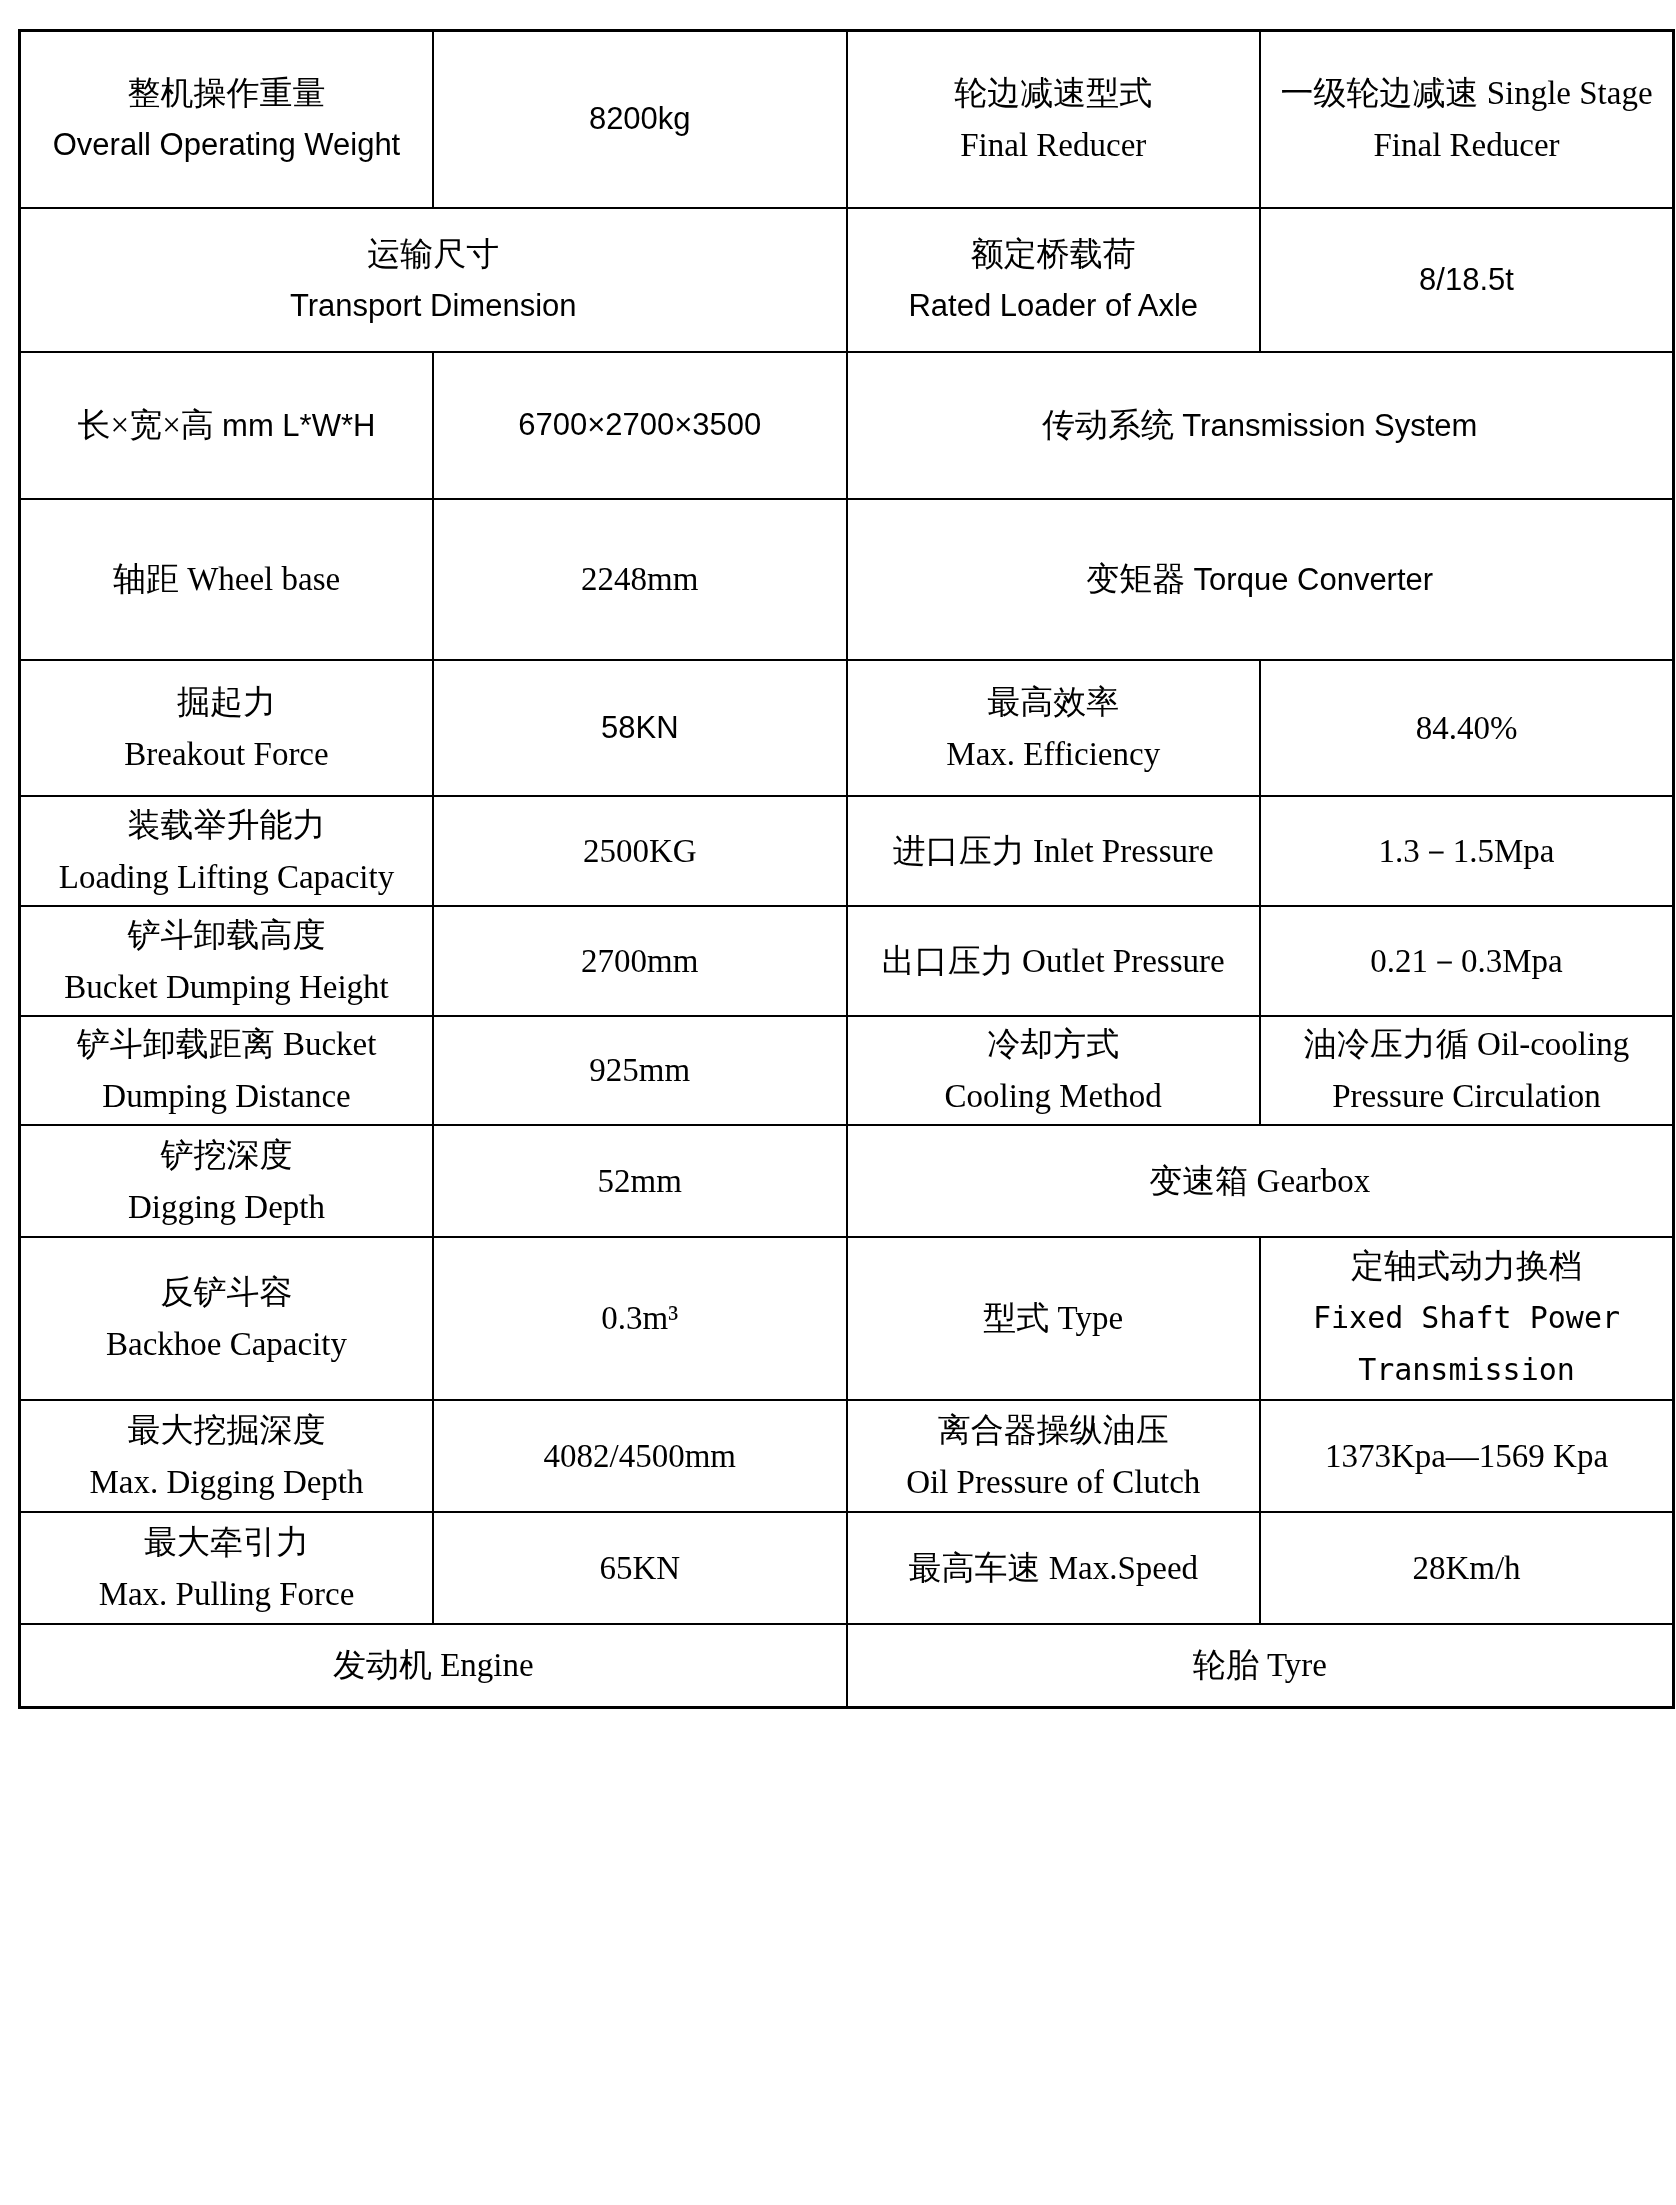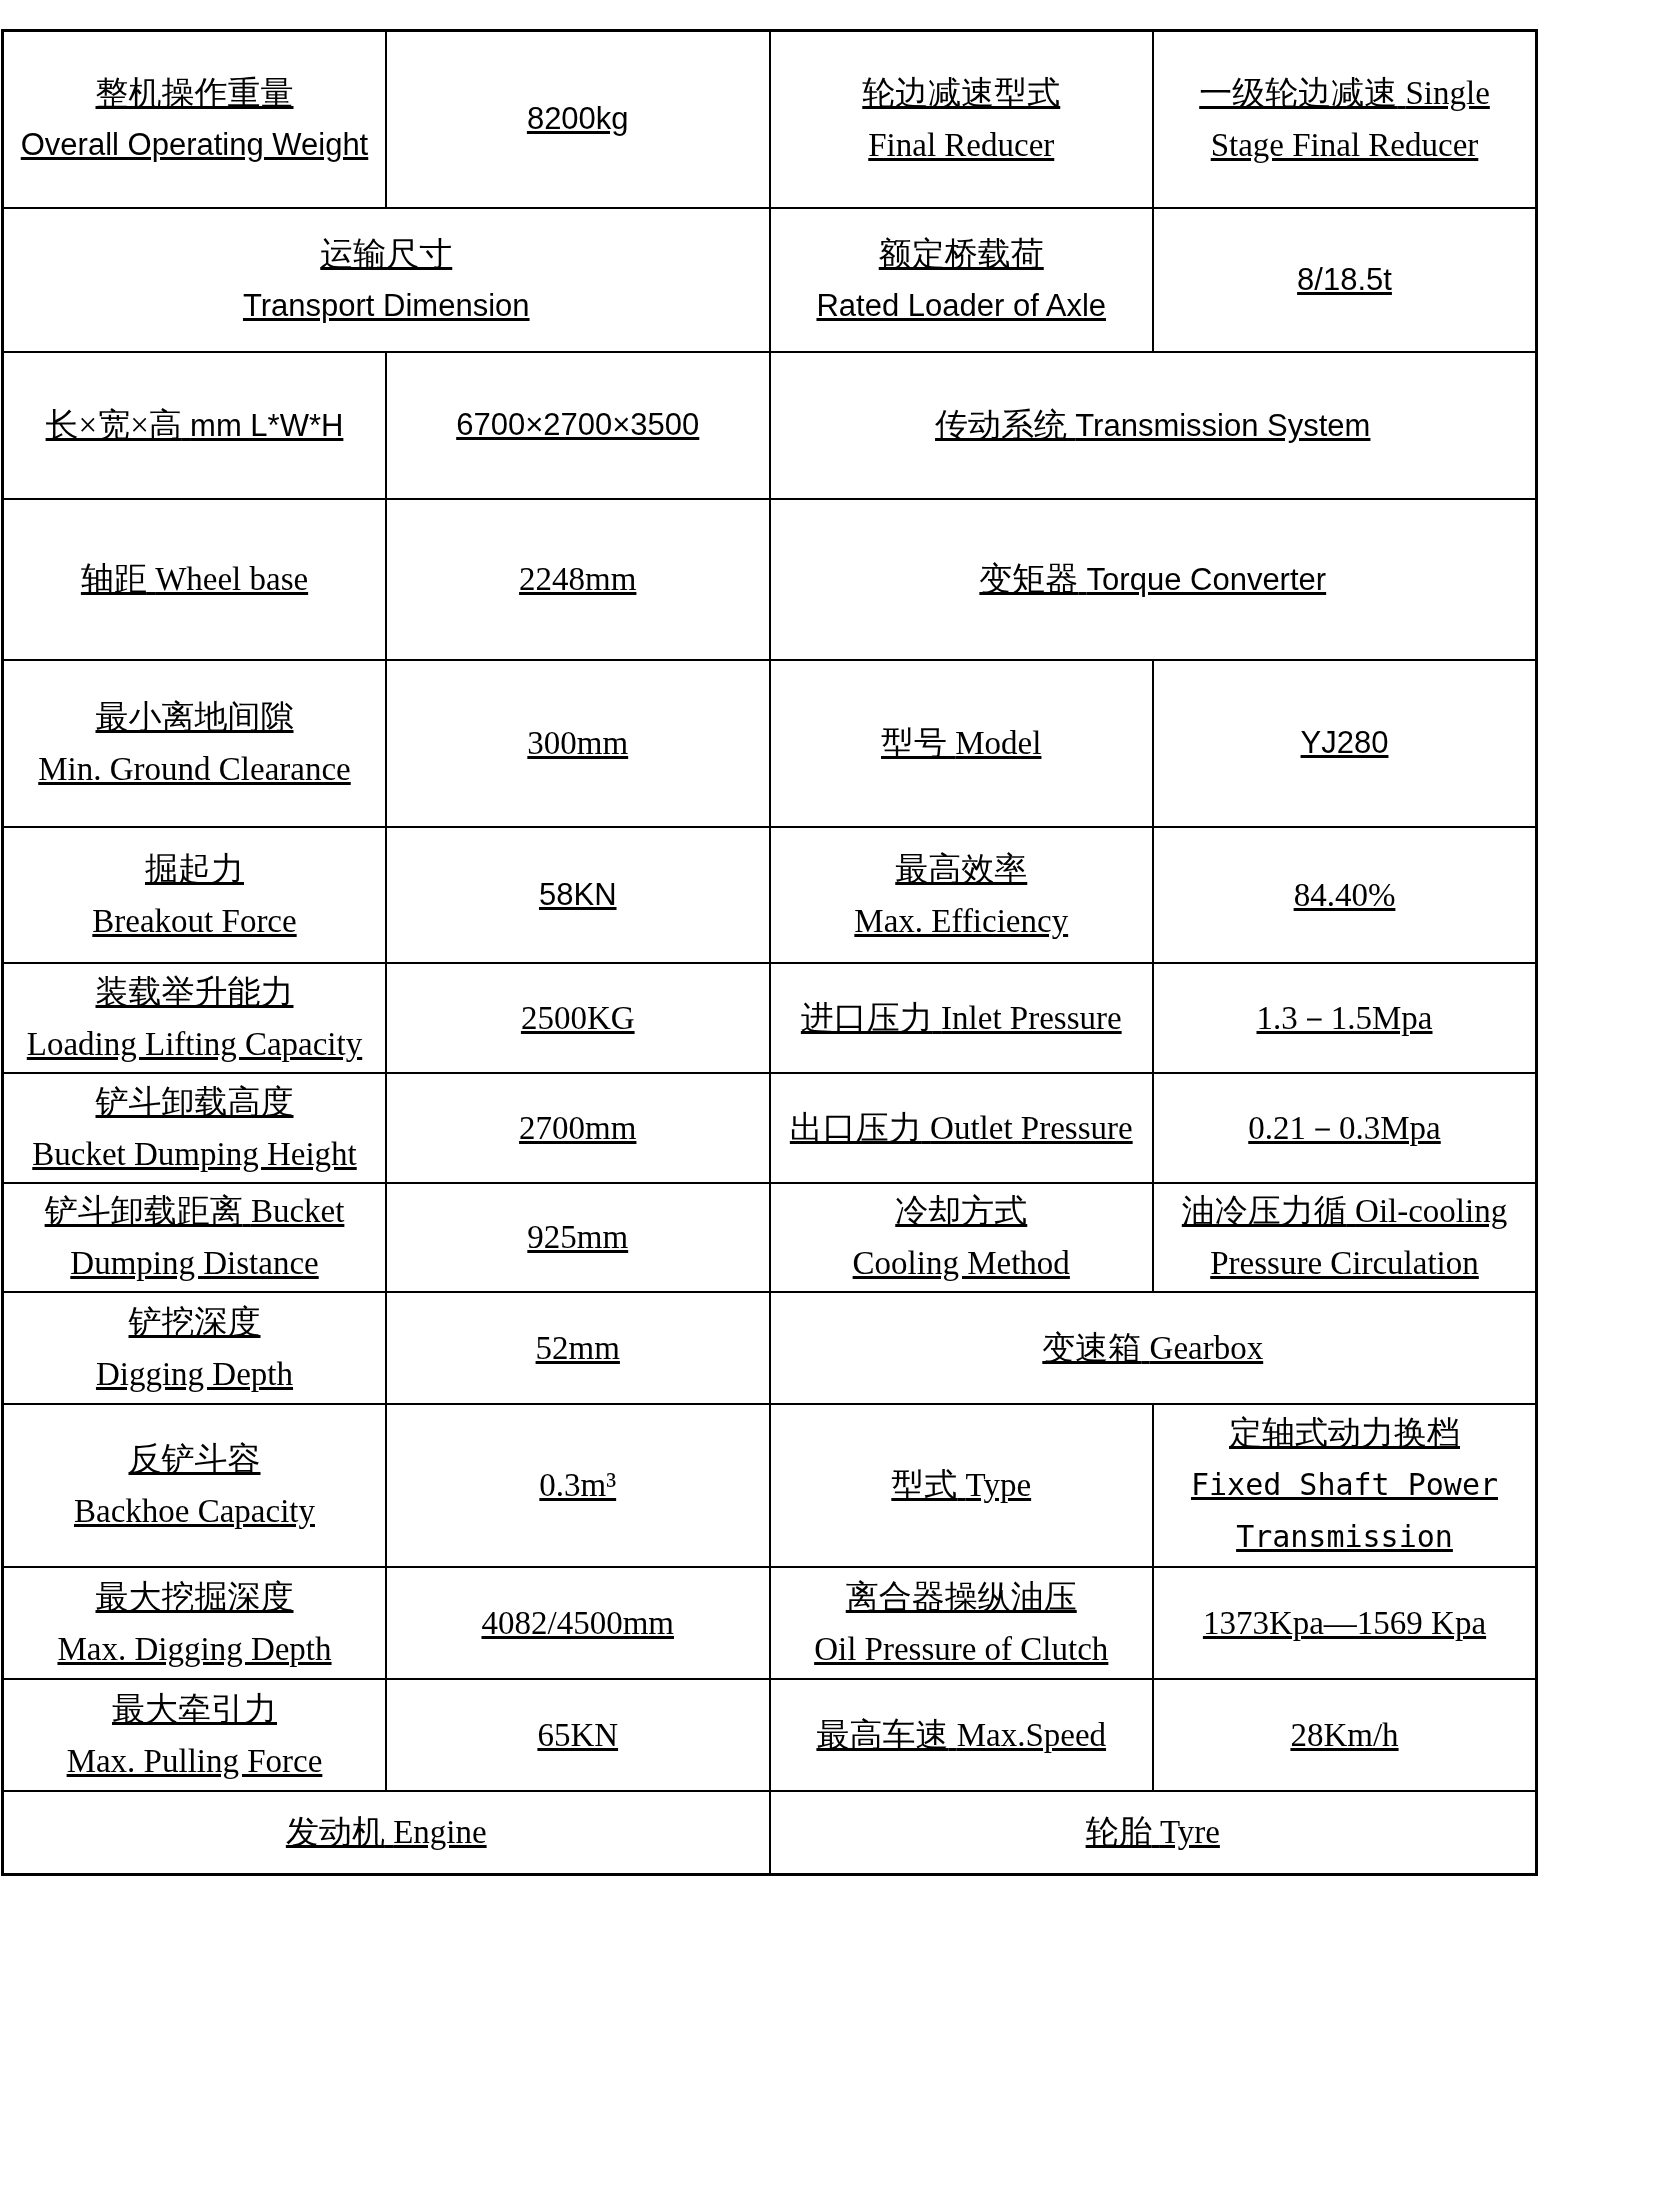--- a/index.html
+++ b/index.html
@@ -10,27 +10,26 @@
     width: 1676px;
     height: 2205px;
     background: #ffffff;
     position: relative;
     overflow: hidden;
     font-family: "Liberation Serif", serif;
     color: #000000;
   }
   table.spec {
     position: absolute;
-    left: 1px;
+    left: 18px;
     top: 29px;
-    width: 1537px;
+    width: 1657px;
     border-collapse: collapse;
     table-layout: fixed;
     border: 3.3px solid #000000;
-    text-decoration: underline;
   }
   td {
     border: 2.5px solid #000000;
     text-align: center;
     vertical-align: middle;
     font-size: 33px;
     line-height: 52px;
     padding: 0 6.7px;
     overflow: hidden;
     word-wrap: break-word;
@@ -102,32 +101,20 @@
         <span>轴距</span>
         <span>Wheel base</span>
       </td>
       <td>2248mm</td>
       <td colspan="2">
         <span>变矩器</span>
         <span class="sans">Torque Converter</span>
       </td>
     </tr>
 
-    <tr style="height:167px">
-      <td>
-        <span class="ln">最小离地间隙</span>
-        <span class="ln">Min. Ground Clearance</span>
-      </td>
-      <td>300mm</td>
-      <td>
-        <span>型号</span>
-        <span>Model</span>
-      </td>
-      <td class="sans">YJ280</td>
-    </tr>
 
 
     <tr style="height:136px">
       <td>
         <span class="ln">掘起力</span>
         <span class="ln">Breakout Force</span>
       </td>
       <td class="sans">58KN</td>
       <td>
         <span class="ln">最高效率</span>

